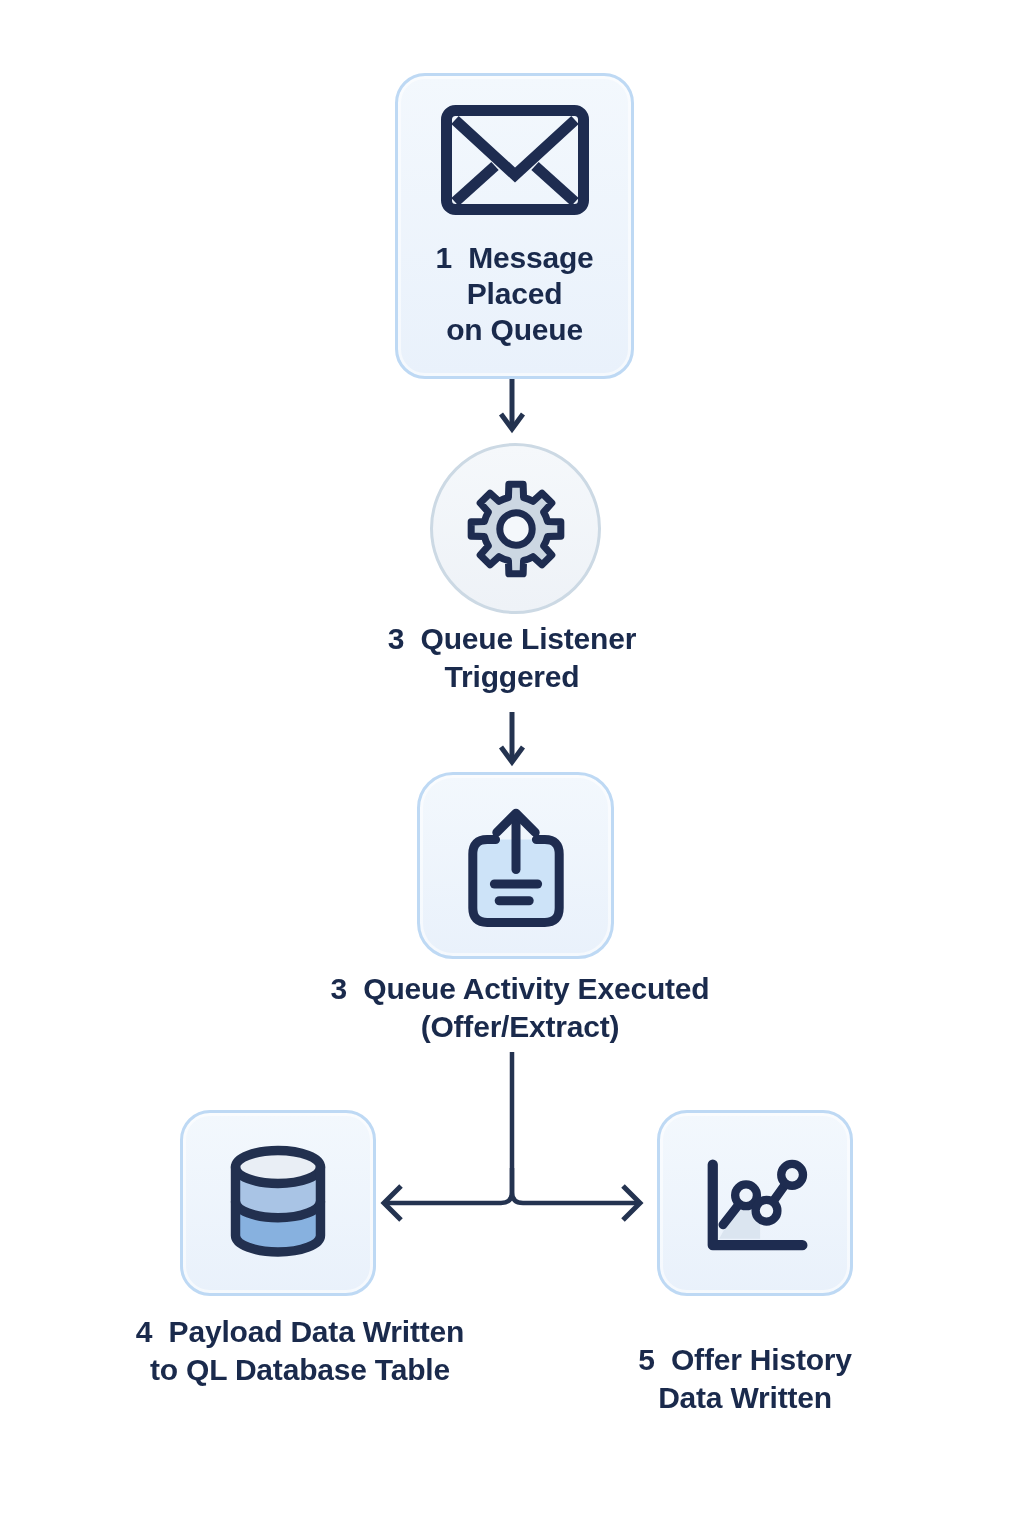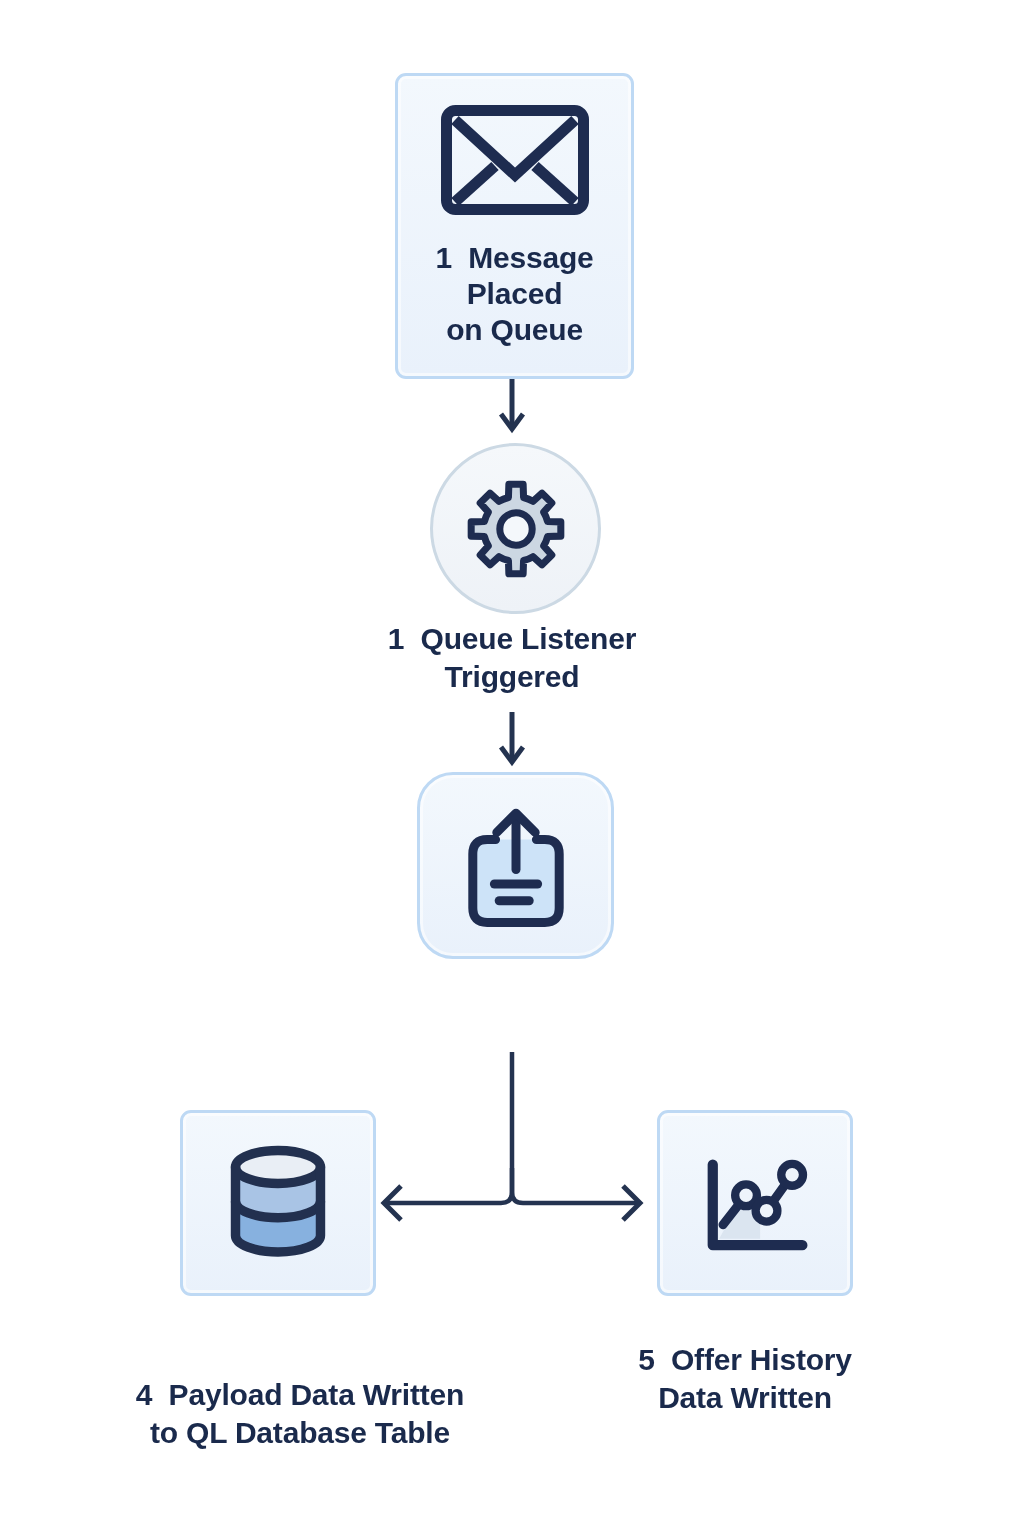--- a/index.html
+++ b/index.html
@@ -1,21 +1,21 @@
 <!DOCTYPE html>
 <html><head>
 <meta charset="utf-8">
 <style>
   html,body{margin:0;padding:0;background:#fff;}
   .canvas{
     position:relative;width:1024px;height:1536px;background:#ffffff;overflow:hidden;
     font-family:"Liberation Sans","DejaVu Sans",sans-serif;color:#1a2a4c;
   }
   .node-box{
-    position:absolute;border:3px solid #bed9f4;border-radius:11px;
+    position:absolute;border:3px solid #bed9f4;border-radius:30px;
     background:linear-gradient(180deg,#f3f8fd 0%,#e9f1fb 100%);
     box-shadow:inset 0 0 0 3px rgba(255,255,255,.55);
     display:flex;flex-direction:column;align-items:center;justify-content:center;
   }
   .node-circle{
     position:absolute;border:3px solid #ccd9e4;border-radius:50%;
     background:linear-gradient(180deg,#f5f8fb 0%,#eef2f7 100%);
     display:flex;align-items:center;justify-content:center;
   }
   .lbl{
@@ -51,38 +51,40 @@
     <path d="M3,37 L14,52 L25,37" fill="none" stroke="#243350" stroke-width="5" stroke-linejoin="miter"></path>
   </svg>
 
   <div class="node-circle" style="left:430px;top:443px;width:165px;height:165px;">
     <svg width="108" height="108" viewBox="0 0 100 100">
       <path d="M43,20.8 L43.4,8.5 L56.6,8.5 L57,20.8 A30,30 0 0 1 65.7,24.4 L74.1,16.8 L83.2,25.9 L75.6,34.3 A30,30 0 0 1 79.2,43 L91.5,43.4 L91.5,56.6 L79.2,57 A30,30 0 0 1 75.6,65.7 L83.2,74.1 L74.1,83.2 L65.7,75.6 A30,30 0 0 1 57,79.2 L56.6,91.5 L43.4,91.5 L43,79.2 A30,30 0 0 1 34.3,75.6 L25.9,83.2 L16.8,74.1 L24.4,65.7 A30,30 0 0 1 20.8,57 L8.5,56.6 L8.5,43.4 L20.8,43 A30,30 0 0 1 24.4,34.3 L16.8,25.9 L25.9,16.8 L34.3,24.4 A30,30 0 0 1 43,20.8 Z" fill="#ccd7e2" stroke="#1e2c50" stroke-width="6.5" stroke-linejoin="round"></path>
       <circle cx="50" cy="50" r="15" fill="#f4f8fb" stroke="#1e2c50" stroke-width="6.5"></circle>
     </svg>
   </div>
 
-  <div class="lbl" style="left:262px;top:620px;width:500px;">1  Queue Listener
+  <div class="lbl" style="left:262px;top:620px;width:500px;">3  Queue Listener
 Triggered</div>
 
   <svg class="abs" style="left:498px;top:710px;" width="28" height="58" viewBox="0 0 28 58">
     <path d="M14,2 L14,50" fill="none" stroke="#243350" stroke-width="5"></path>
     <path d="M3,37 L14,52 L25,37" fill="none" stroke="#243350" stroke-width="5" stroke-linejoin="miter"></path>
   </svg>
 
   <div class="node-box" style="left:417px;top:772px;width:191px;height:181px;border-radius:36px;">
     <svg width="120" height="132" viewBox="0 0 100 110">
       <path d="M33,33 L26,33 Q14,33 14,45 L14,90 Q14,102 26,102 L74,102 Q86,102 86,90 L86,45 Q86,33 74,33 L67,33" fill="#cde3f8" stroke="#1e2c50" stroke-width="7.5" stroke-linecap="round" stroke-linejoin="round"></path>
       <path d="M50,58 L50,14" fill="none" stroke="#1e2c50" stroke-width="7.5" stroke-linecap="round"></path>
       <path d="M34,27 L50,11 L66,27" fill="none" stroke="#1e2c50" stroke-width="7.5" stroke-linecap="round" stroke-linejoin="round"></path>
       <path d="M32,70 L68,70" fill="none" stroke="#1e2c50" stroke-width="7.5" stroke-linecap="round"></path>
       <path d="M36,84 L61,84" fill="none" stroke="#1e2c50" stroke-width="7.5" stroke-linecap="round"></path>
     </svg>
   </div>
 
+  <div class="lbl" style="left:270px;top:970px;width:500px;">3  Queue Activity Executed
+(Offer/Extract)</div>
 
   <svg class="abs" style="left:375px;top:1048px;" width="274" height="180" viewBox="0 0 274 180">
     <path d="M137,4 L137,144 Q137,155 126,155 L10,155" fill="none" stroke="#243350" stroke-width="4.5"></path>
     <path d="M137,120 L137,144 Q137,155 148,155 L264,155" fill="none" stroke="#243350" stroke-width="4.5"></path>
     <path d="M26,138 L9,155 L26,172" fill="none" stroke="#243350" stroke-width="5" stroke-linejoin="miter"></path>
     <path d="M248,138 L265,155 L248,172" fill="none" stroke="#243350" stroke-width="5" stroke-linejoin="miter"></path>
   </svg>
 
   <div class="node-box" style="left:180px;top:1110px;width:190px;height:180px;">
     <svg width="118" height="124" viewBox="0 0 100 105">
@@ -98,19 +100,19 @@
     <svg width="128" height="128" viewBox="0 0 100 100">
       <path d="M22,78 L38,49 L54,60 L54,78 Z" fill="#dbe5f0"></path>
       <path d="M17,20 L17,83 L87,83" fill="none" stroke="#1e2c50" stroke-width="8" stroke-linecap="round" stroke-linejoin="round"></path>
       <path d="M25,67 L43,44 L59,56 L79,28" fill="none" stroke="#1e2c50" stroke-width="7" stroke-linecap="round" stroke-linejoin="round"></path>
       <circle cx="43" cy="44" r="8.5" fill="#eef4fb" stroke="#1e2c50" stroke-width="6.5"></circle>
       <circle cx="59" cy="56" r="8.5" fill="#eef4fb" stroke="#1e2c50" stroke-width="6.5"></circle>
       <circle cx="79" cy="28" r="8.5" fill="#eef4fb" stroke="#1e2c50" stroke-width="6.5"></circle>
     </svg>
   </div>
 
-  <div class="lbl" style="left:70px;top:1376px;width:460px;">4  Payload Data Written
+  <div class="lbl" style="left:70px;top:1313px;width:460px;">4  Payload Data Written
 to QL Database Table</div>
 
   <div class="lbl" style="left:515px;top:1313px;width:460px;margin-top:28px;">5  Offer History
 Data Written</div>
 
 </div>
 
 </body></html>

